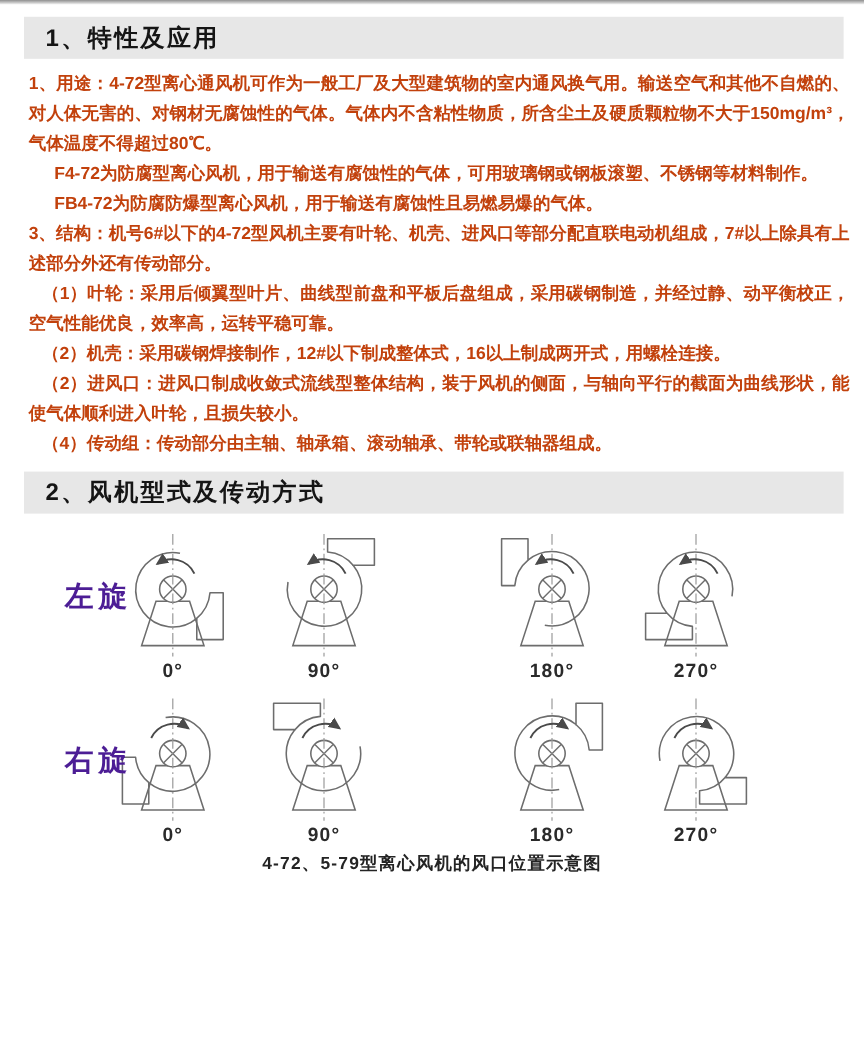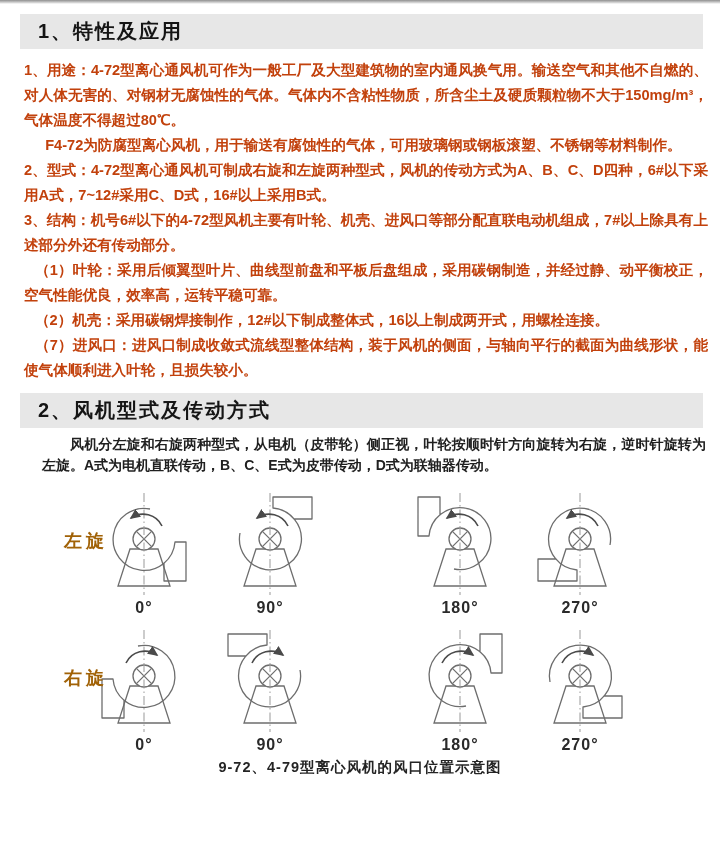--- a/index.html
+++ b/index.html
@@ -39,22 +39,22 @@
     text-indent:2em;text-align:justify;text-justify:inter-ideograph;
     color:#202020;
   }
   .fan-grid{margin-top:3px;}
   .fan-row{
     position:relative;
     display:flex;align-items:flex-start;
     height:137px;
   }
   .row-label{
-    position:absolute;left:64px;top:50px;
-    font-size:18px;font-weight:600;color:#a16207;letter-spacing:4px;
+    position:absolute;left:54px;top:50px;
+    font-size:24px;font-weight:600;color:#4c1d95;letter-spacing:4px;
   }
   .fan-cell{width:120px;display:flex;flex-direction:column;align-items:center;}
   .fan-cell.c1{margin-left:84px;}
   .fan-cell.c2{margin-left:6px;}
   .fan-cell.c3{margin-left:70px;}
   .fan-cell.c4{margin-left:0px;}
   .fan-cell svg{display:block;}
   .angle-label{
     font-size:16px;color:#2a2a2a;font-weight:600;
     margin-top:-6px;letter-spacing:1px;
@@ -78,33 +78,33 @@
 
 <div class="top-edge"></div>
 
 <section>
   <div class="hbar">
     <span class="htxt">1、特性及应用</span>
   </div>
   <div class="body1" id="paras">
       <p class="ind0">1、用途：4-72型离心通风机可作为一般工厂及大型建筑物的室内通风换气用。输送空气和其他不自燃的、对人体无害的、对钢材无腐蚀性的气体。气体内不含粘性物质，所含尘土及硬质颗粒物不大于150mg/m³，气体温度不得超过80℃。</p>
       <p class="ind1">F4-72为防腐型离心风机，用于输送有腐蚀性的气体，可用玻璃钢或钢板滚塑、不锈钢等材料制作。</p>
-      <p class="ind0">2、型式：4-72型离心通风机可制成右旋和左旋两种型式，风机的传动方式为A、B、C、D四种，6#以下采用A式，7~12#采用C、D式，16#以上采用B式。</p>
+      <p class="ind1">FB4-72为防腐防爆型离心风机，用于输送有腐蚀性且易燃易爆的气体。</p>
       <p class="ind0">3、结构：机号6#以下的4-72型风机主要有叶轮、机壳、进风口等部分配直联电动机组成，7#以上除具有上述部分外还有传动部分。</p>
       <p class="ind2">（1）叶轮：采用后倾翼型叶片、曲线型前盘和平板后盘组成，采用碳钢制造，并经过静、动平衡校正，空气性能优良，效率高，运转平稳可靠。</p>
       <p class="ind2">（2）机壳：采用碳钢焊接制作，12#以下制成整体式，16以上制成两开式，用螺栓连接。</p>
-      <p class="ind2">（7）进风口：进风口制成收敛式流线型整体结构，装于风机的侧面，与轴向平行的截面为曲线形状，能使气体顺利进入叶轮，且损失较小。</p>
+      <p class="ind2">（2）进风口：进风口制成收敛式流线型整体结构，装于风机的侧面，与轴向平行的截面为曲线形状，能使气体顺利进入叶轮，且损失较小。</p>
+      <p class="ind2">（4）传动组：传动部分由主轴、轴承箱、滚动轴承、带轮或联轴器组成。</p>
     </div>
 </section>
 
 <section>
   <div class="hbar">
     <span class="htxt">2、风机型式及传动方式</span>
   </div>
-  <p class="intro">风机分左旋和右旋两种型式，从电机（皮带轮）侧正视，叶轮按顺时针方向旋转为右旋，逆时针旋转为左旋。A式为电机直联传动，B、C、E式为皮带传动，D式为联轴器传动。</p>
   <div class="fan-grid" id="fangrid">
       <div class="fan-row">
         <div class="row-label">左旋</div>
         <div class="fan-cell c1">
           <svg width="120" height="126" viewBox="-60 -60 120 126">
     <g transform="">
       <g transform="rotate(0)">
         <path d="M 6 -30 A 31 31 0 1 0 31 3 L 42 3 L 42 42 L 20 42 L 20 23.5" fill="none" stroke="#6d6d6d" stroke-width="1.3" stroke-linejoin="round"></path>
       </g>
       <path d="M -14 10 L 14 10 L 26 47 L -26 47 Z" fill="none" stroke="#6d6d6d" stroke-width="1.3"></path>
@@ -227,14 +227,14 @@
       <line x1="-7.6" y1="-7.6" x2="7.6" y2="7.6" stroke="#6d6d6d" stroke-width="1.2"></line>
       <line x1="-7.6" y1="7.6" x2="7.6" y2="-7.6" stroke="#6d6d6d" stroke-width="1.2"></line>
       <line x1="0" y1="-46" x2="0" y2="56" stroke="#999" stroke-width="1" stroke-dasharray="9 3 1.5 3"></line>
       <path d="M 18 -13 A 21 21 0 0 0 -13 -21" fill="none" stroke="#4a4a4a" stroke-width="1.6" marker-end="url(#ah)"></path>
     </g>
   </svg>
           <div class="angle-label">270°</div>
         </div>
       </div>
     </div>
-  <div class="caption">9-72、4-79型离心风机的风口位置示意图</div>
+  <div class="caption">4-72、5-79型离心风机的风口位置示意图</div>
 </section>
 
 </body></html>

